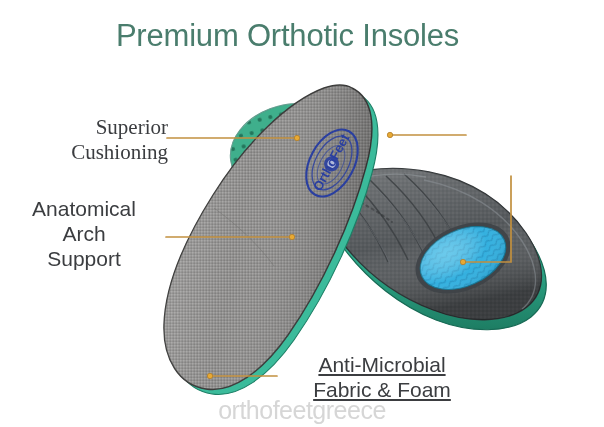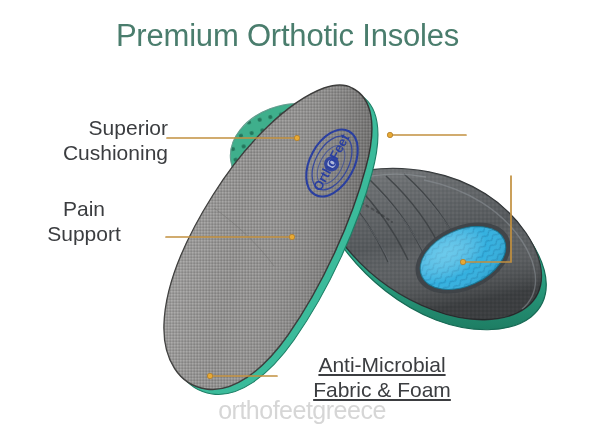--- a/index.html
+++ b/index.html
@@ -46,20 +46,21 @@
     color: #3b3d40;
     font-size: 21px;
     line-height: 25px;
     font-weight: 400;
     white-space: nowrap;
   }
   #callout-cushioning {
     left: 8px; top: 115px;
     width: 160px;
     text-align: right;
+    font-family: Liberation Serif, serif;
   }
   #callout-arch {
     left: 0px; top: 196px;
     width: 168px;
     text-align: center;
   }
   #callout-heel {
     left: 470px; top: 113px;
     width: 132px;
     text-align: center;
@@ -265,21 +266,22 @@
       </g>
     </svg>
   </div>
 
   <div class="callout" id="callout-cushioning">
     <span class="ln">Superior</span>
     <span class="ln">Cushioning</span>
   </div>
 
   <div class="callout" id="callout-arch">
-    <span class="ln">Pain</span>
+    <span class="ln">Anatomical</span>
+    <span class="ln">Arch</span>
     <span class="ln">Support</span>
   </div>
 
 
   <div class="callout" id="callout-antimicrobial">
     <span class="ln">Anti-Microbial</span>
     <span class="ln">Fabric &amp; Foam</span>
   </div>
 
   <div id="watermark">orthofeetgreece</div>

